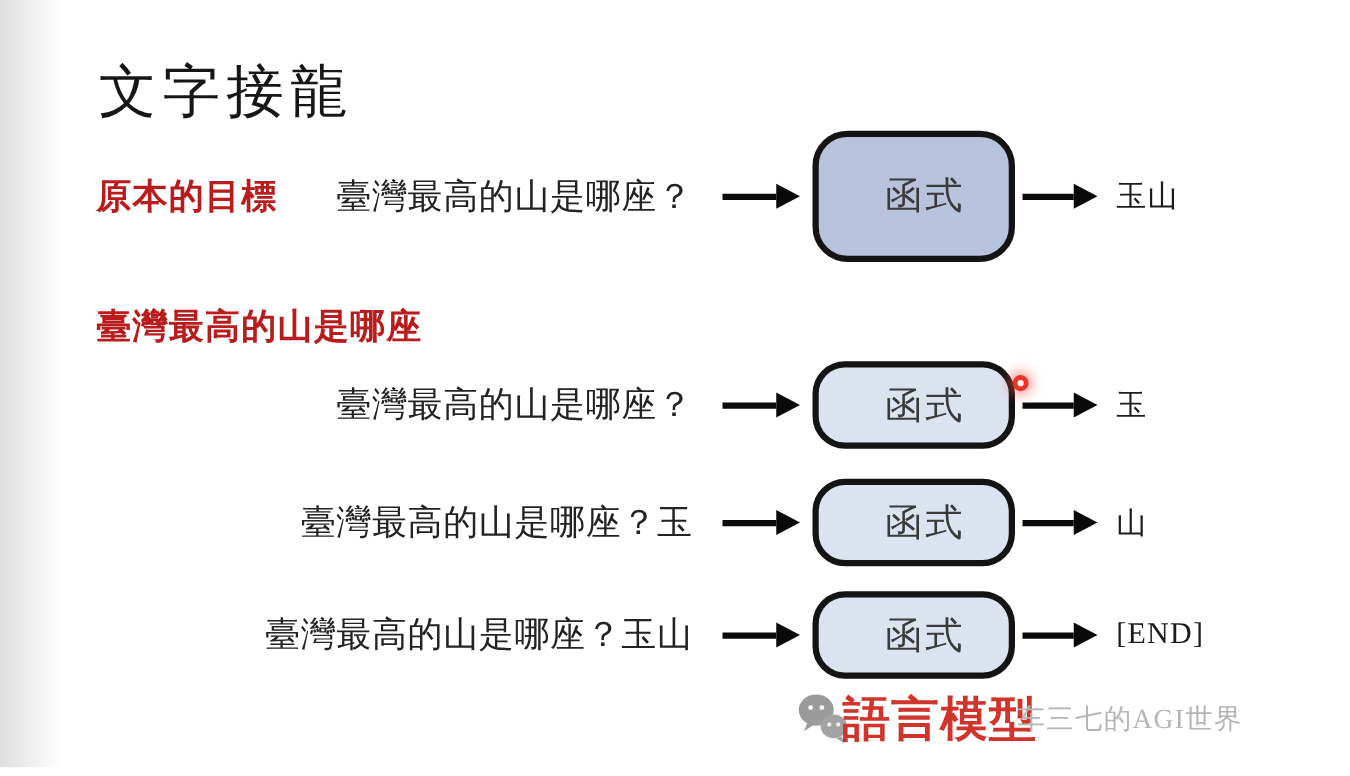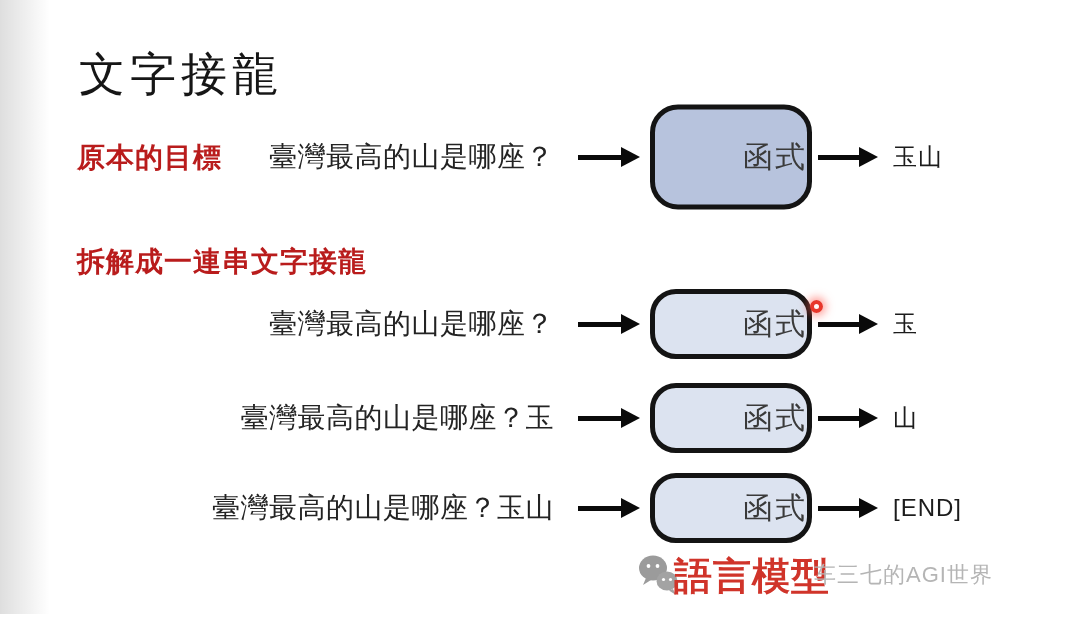--- a/index.html
+++ b/index.html
@@ -1,21 +1,21 @@
 <!DOCTYPE html>
 <html><head>
 <meta charset="utf-8">
 <style>
   html,body{margin:0;padding:0;background:#ffffff;}
   #slide{
     position:relative;
     width:1080px;height:614px;
     background:#ffffff;
     overflow:hidden;
-    font-family:Liberation Sans, sans-serif;
+    font-family:Liberation Serif, serif;
     color:#1d1d1d;
   }
   
   .edge-shade{
     position:absolute;left:0;top:0;width:50px;height:621px;
     background:linear-gradient(to right, rgba(0,0,0,0.13), rgba(0,0,0,0));
     pointer-events:none;
   }
   .title{
     position:absolute;left:79px;top:48px;
@@ -57,21 +57,21 @@
     border-left:19px solid #0a0a0a;
     border-top:10px solid transparent;
     border-bottom:10px solid transparent;
   }
   .fbox{
     position:absolute;left:650px;top:0;transform:translateY(-50%);
     width:162px;height:70px;
     box-sizing:border-box;
     border:5px solid #141414;border-radius:26px;
     background:#dce3f0;
-    display:flex;align-items:center;justify-content:flex-end;padding-left:18px;
+    display:flex;align-items:center;justify-content:center;padding-left:18px;
   }
   .r1 .fbox{height:105px;background:#b7c3dd;border-radius:28px;}
   .fbox span{font-size:30px;color:#3a3a3a;letter-spacing:2px;}
 
   
   .laser-dot{
     position:absolute;left:810px;top:300px;
     width:13px;height:13px;border-radius:50%;
     box-sizing:border-box;
     border:4px solid #e8362a;
@@ -93,21 +93,21 @@
 </style>
 </head>
 <body>
 
 <div id="slide">
   <div class="edge-shade"></div>
 
   <div class="title">文字接龍</div>
 
   <div class="heading goal">原本的目標</div>
-  <div class="heading decompose">拆解成一連串文字接龍</div>
+  <div class="heading decompose">臺灣最高的山是哪座</div>
 
   <div class="flow-row r1">
     <div class="in-text">臺灣最高的山是哪座？</div>
     <div class="arrow in">
         <i class="shaft"></i>
         <i class="head"></i>
       </div>
     <div class="fbox">
       <span>函式</span>
     </div>

